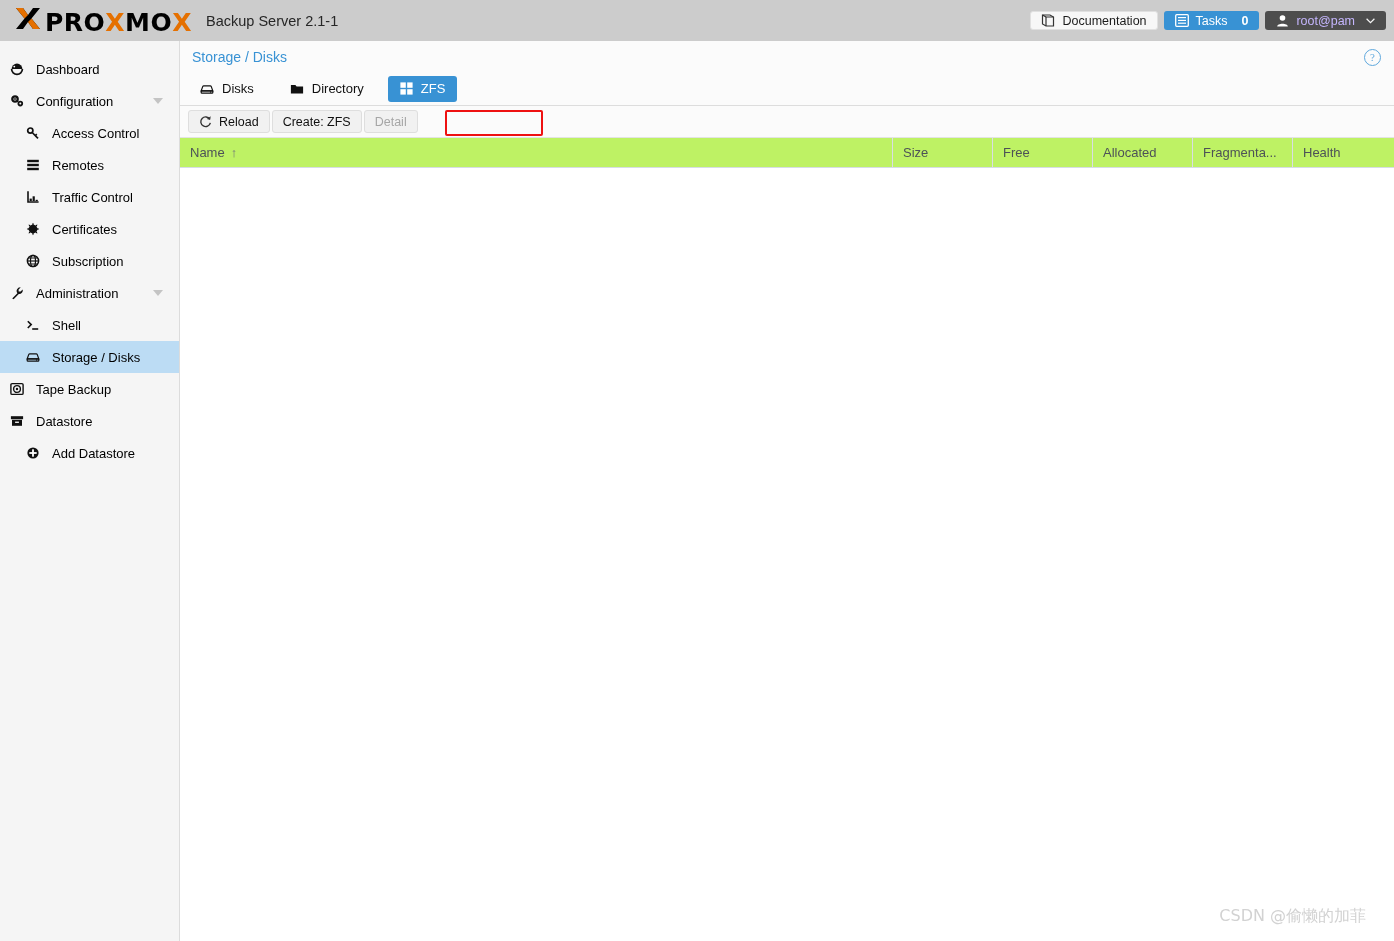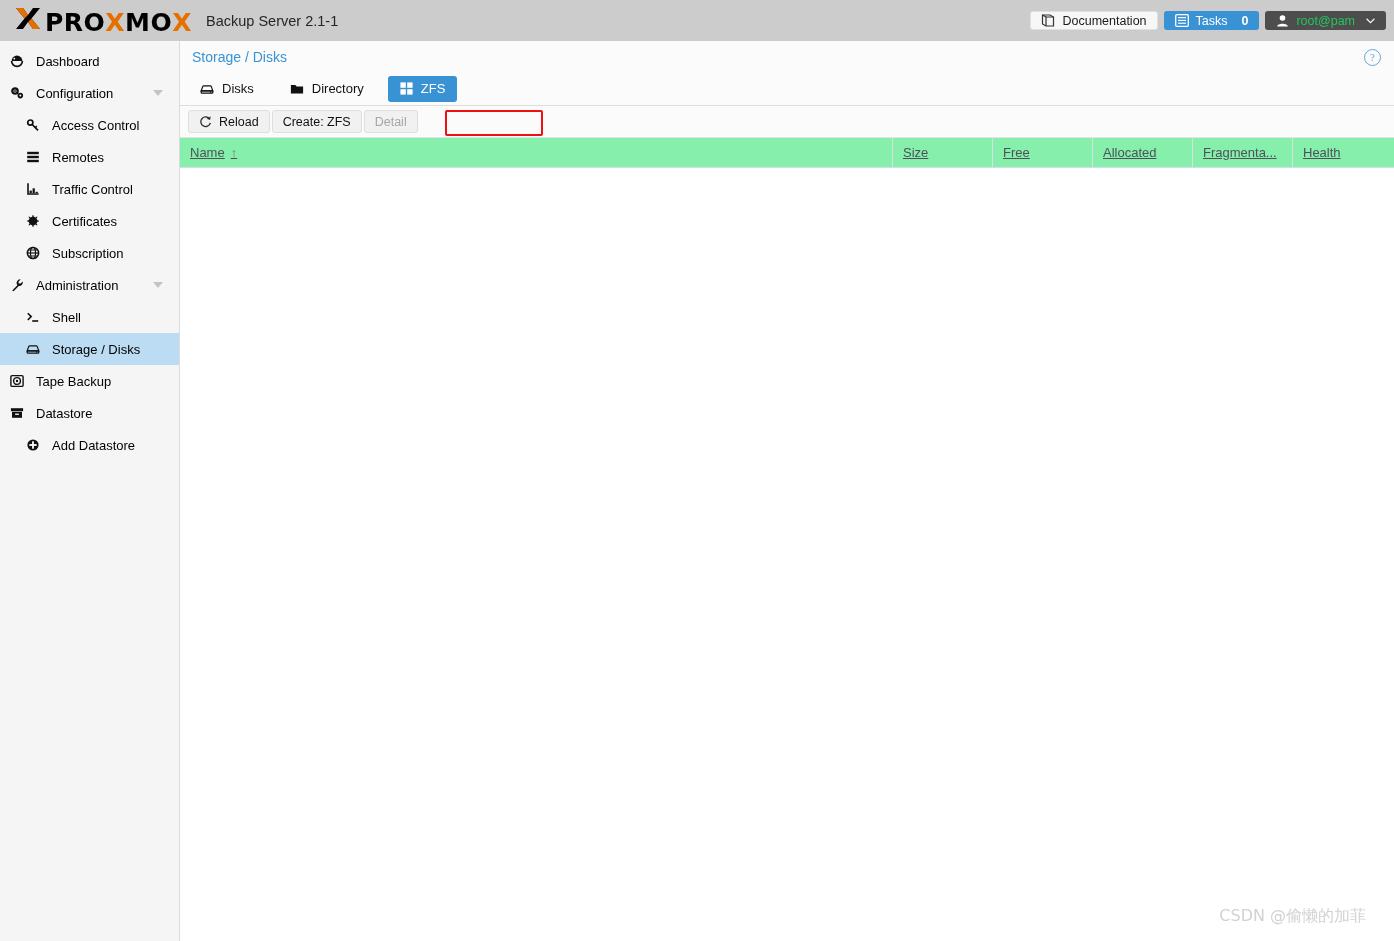--- a/index.html
+++ b/index.html
@@ -67,34 +67,34 @@
     padding: 0 10px;
     border-radius: 3px;
     font-size: 12.5px;
     border: 1px solid transparent;
     cursor: pointer;
     white-space: nowrap;
   }
   .tb-doc { background: #f7f7f7; color: #1a1a1a; border-color: #e0e0e0; }
   .tb-tasks { background: #3892d4; color: #ffffff; }
   .tb-tasks .tasks-count { font-weight: bold; margin-left: 7px; }
-  .tb-user { background: #4d4d4d; color: #22c55e; text-align: right; }
+  .tb-user { background: #4d4d4d; color: #c4b5fd; text-align: right; }
   .tb-user .caret { font-size: 9px; margin-left: 4px; opacity: .95; }
   .ico { display: inline-flex; align-items: center; justify-content: center; }
 
   
   .body-split { display: flex; flex: 1; min-height: 0; }
 
   
   .sidebar {
     width: 180px;
     min-width: 180px;
     background: #f5f5f5;
     border-right: 1px solid #dcdcdc;
-    padding-top: 4px;
+    padding-top: 12px;
     position: relative;
   }
   .nav-item {
     height: 32px;
     display: flex;
     align-items: center;
     padding-left: 10px;
     font-size: 13px;
     color: #000;
     cursor: pointer;
@@ -218,25 +218,24 @@
     border: 2px solid #ee1111;
     border-radius: 2px;
     pointer-events: none;
   }
 
   
   .grid-head {
     height: 30px;
     min-height: 30px;
     display: flex;
-    background: #86efac;
+    background: #bef264;
     border-bottom: 1px solid #d6dde4;
     font-size: 13px;
     color: #4d5257;
-    text-decoration: underline;
   }
   .gh-cell {
     display: flex;
     align-items: center;
     padding: 0 10px;
     border-right: 1px solid #d9dee3;
     cursor: pointer;
     overflow: hidden;
     white-space: nowrap;
   }

